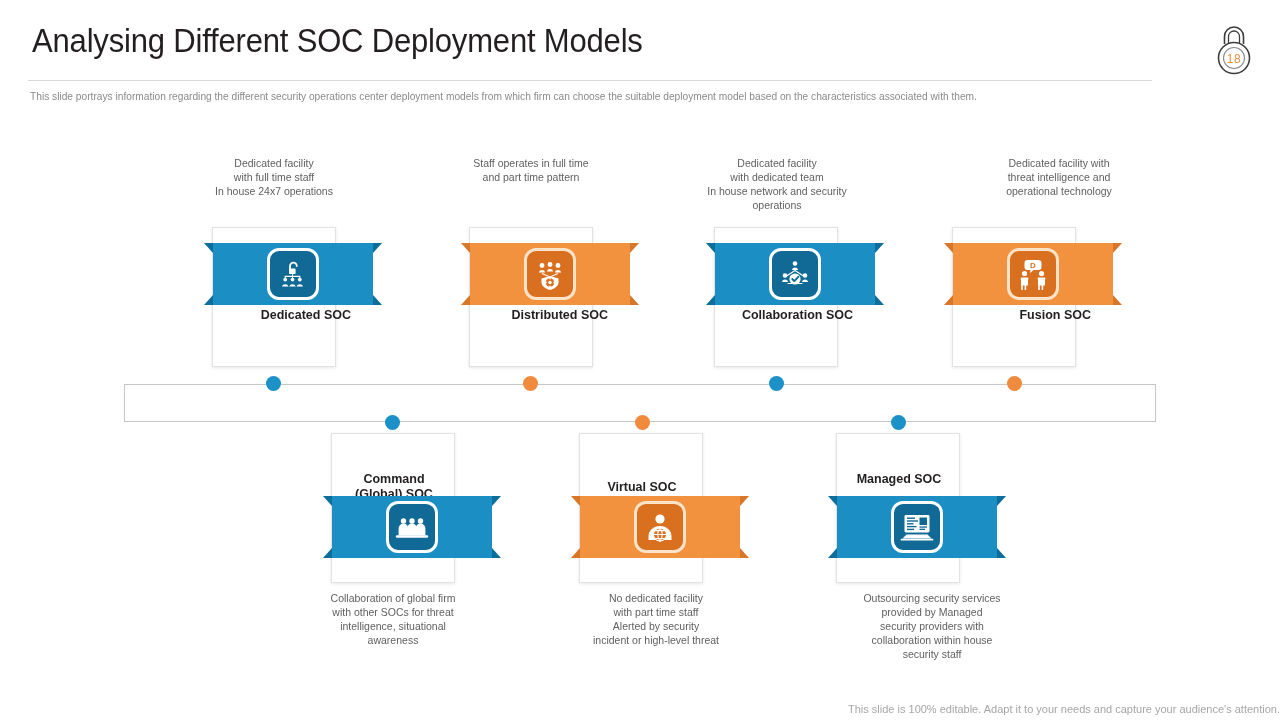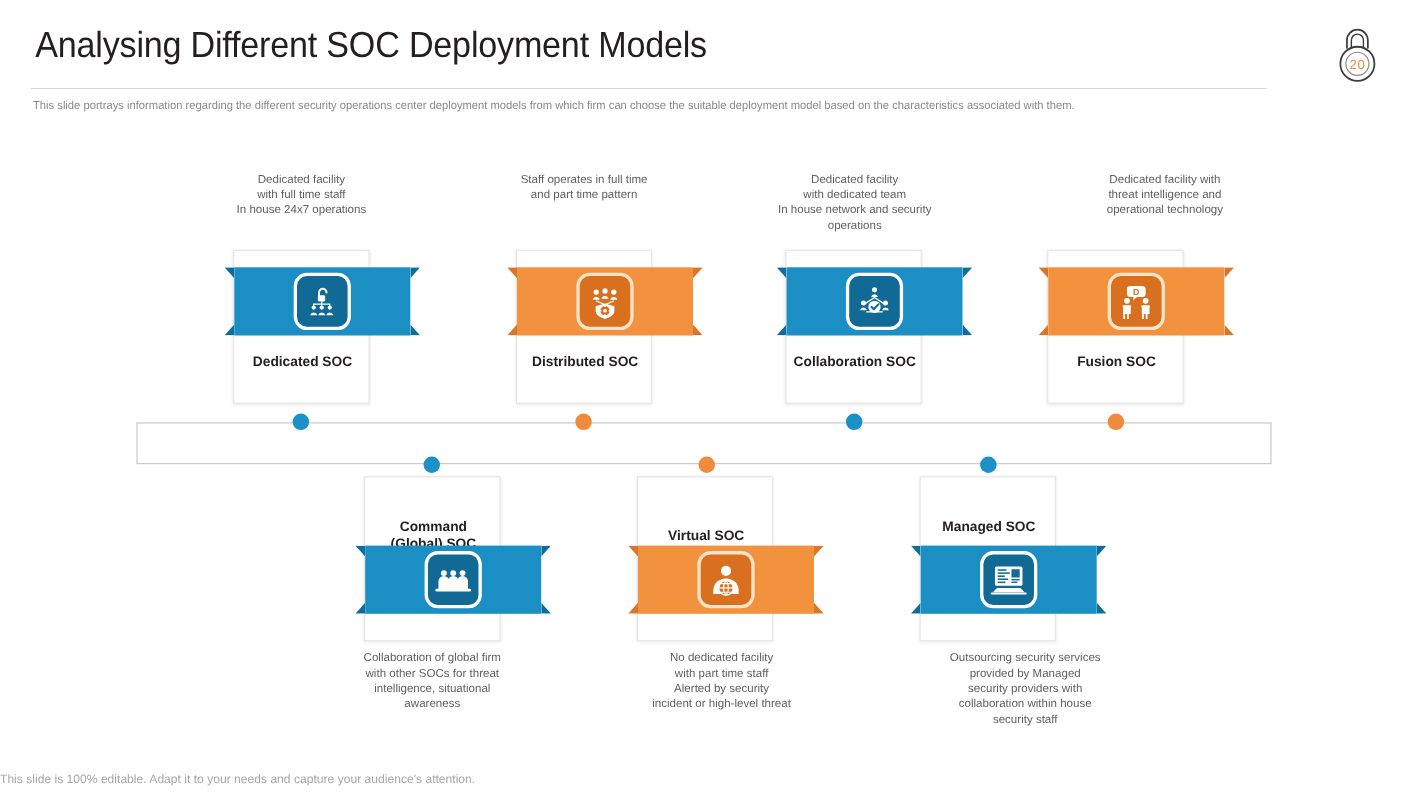--- a/index.html
+++ b/index.html
@@ -104,21 +104,21 @@
   .card-label {
     position: absolute;
     left: -14px;
     width: 152px;
     text-align: center;
     font-size: 12.5px;
     font-weight: bold;
     color: #231f20;
     line-height: 15px;
   }
-  .card.top .card-label { top: 94px; }
+  .card.top .card-label { top: 80px; text-align: right; }
 
   
   .ribbon {
     position: absolute;
     height: 62px;
     width: 178px;
     left: -27px;
   }
   .ribbon .band {
     position: absolute;
@@ -185,40 +185,40 @@
     line-height: 14px;
     color: #5f5f5f;
   }
 
   
   #footer-note {
     position: absolute;
     left: 0;
     top: 703px;
     width: 1280px;
-    text-align: left;
+    text-align: right;
     font-size: 11px;
     color: #a6a6a6;
   }
 </style>
 </head>
 <body>
 
 <div id="slide-title">Analysing Different SOC Deployment Models</div>
 <div id="header-rule"></div>
 <div id="slide-subtitle">This slide portrays information regarding the different security operations center deployment models from which firm can choose the suitable deployment model based on the characteristics associated with them.</div>
 
 <div id="lock-badge">
   <svg width="56" height="64" viewBox="0 0 56 64" aria-hidden="true">
     <path d="M18.5 26 V18.5 a9.5 9.5 0 0 1 19 0 V26" fill="none" stroke="#3d3d3d" stroke-width="1.6"></path>
     <path d="M22.5 26 V18.5 a5.5 5.5 0 0 1 11 0 V26" fill="none" stroke="#3d3d3d" stroke-width="1.3"></path>
     <circle cx="28" cy="40" r="15.5" fill="none" stroke="#3d3d3d" stroke-width="1.6"></circle>
     <circle cx="28" cy="40" r="10.5" fill="none" stroke="#8a8a8a" stroke-width="1.1"></circle>
   </svg>
-  <div class="num">20</div>
+  <div class="num">18</div>
 </div>
 
 <div class="card top" style="left:212px; top:227px;">
   <div class="card-label">Dedicated SOC</div>
 </div>
 <div class="ribbon blue" style="left:204px; top:243px;">
   <div class="tail l">
       <i class="t"></i>
       <i class="b"></i>
     </div>

